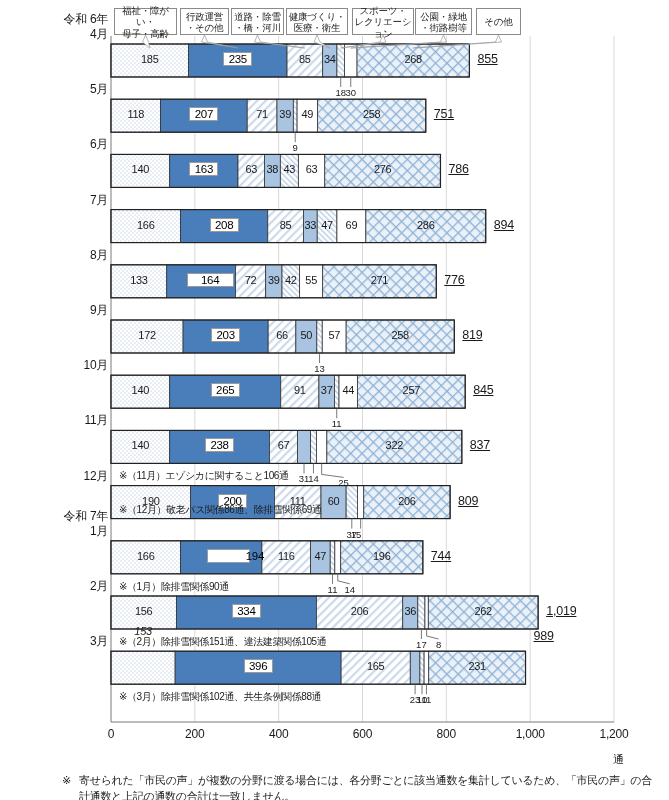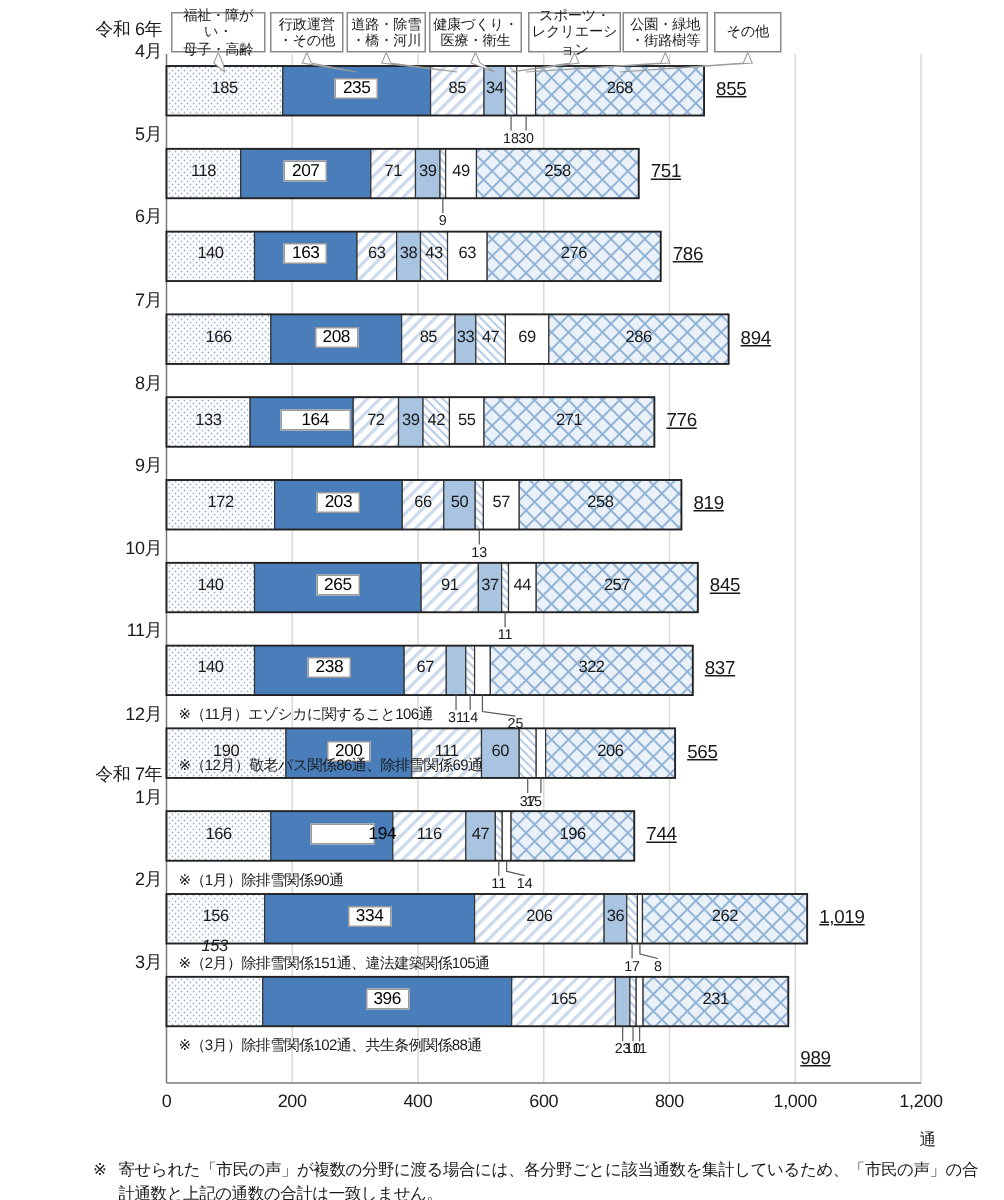--- a/index.html
+++ b/index.html
@@ -344,21 +344,21 @@
       <div class="row-label" style="left:20px; top:413.40000000000003px; width:88px;">11月</div>
       <div class="total-label" style="left:469.84250000000003px; top:438.40000000000003px;">837</div>
       <div class="seg-label" style="left:136.32083333333333px; top:494.6px; width:29px;">190</div>
       <div class="seg-label boxed" style="left:218.05833333333334px; top:493.6px; width:29px;">200</div>
       <div class="seg-label" style="left:283.23875000000004px; top:494.6px; width:29px;">111</div>
       <div class="seg-label" style="left:322.5775px; top:494.6px; width:22px;">60</div>
       <div class="callout-label" style="left:337.81125000000003px; top:528.6px; width:28px;">37</div>
       <div class="callout-label" style="left:342px; top:528.6px; width:28px;">15</div>
       <div class="seg-label" style="left:392.43166666666673px; top:494.6px; width:29px;">206</div>
       <div class="row-label" style="left:20px; top:468.6px; width:88px;">12月</div>
-      <div class="total-label" style="left:458.10583333333335px; top:493.6px;">565</div>
+      <div class="total-label" style="left:458.10583333333335px; top:493.6px;">809</div>
       <div class="seg-label" style="left:131.29083333333332px; top:549.8px; width:29px;">166</div>
       <div class="seg-label boxed" style="left:206.7408333333333px; top:548.8px; width:29px;padding-left:38px;">194</div>
       <div class="seg-label" style="left:271.71166666666664px; top:549.8px; width:29px;">116</div>
       <div class="seg-label" style="left:309.37375px; top:549.8px; width:22px;">47</div>
       <div class="callout-label" style="left:318.52958333333333px; top:583.8px; width:28px;">11</div>
       <div class="callout-label" style="left:335.7691666666667px; top:583.8px; width:28px;">14</div>
       <div class="seg-label" style="left:367.2816666666667px; top:549.8px; width:29px;">196</div>
       <div class="row-label" style="left:20px; top:523.8px; width:88px;">1月</div>
       <div class="total-label" style="left:430.86px; top:548.8px;">744</div>
       <div class="seg-label" style="left:129.195px; top:605px; width:29px;">156</div>
@@ -371,21 +371,21 @@
       <div class="row-label" style="left:20px; top:579px; width:88px;">2月</div>
       <div class="total-label" style="left:546.1308333333334px; top:604px;">1,019</div>
       <div class="seg-label" style="left:128.56625px; top:625px; width:29px;font-style:italic;">153</div>
       <div class="seg-label boxed" style="left:243.6275px; top:659.2px; width:29px;">396</div>
       <div class="seg-label" style="left:361.20375px; top:660.2px; width:29px;">165</div>
       <div class="callout-label" style="left:401.1054166666667px; top:694.2px; width:28px;">23</div>
       <div class="callout-label" style="left:408.0216666666667px; top:694.2px; width:28px;">10</div>
       <div class="callout-label" style="left:412.42291666666665px; top:694.2px; width:28px;">11</div>
       <div class="seg-label" style="left:462.64208333333335px; top:660.2px; width:29px;">231</div>
       <div class="row-label" style="left:20px; top:634.2px; width:88px;">3月</div>
-      <div class="total-label" style="left:533.5558333333333px; top:698px;">989</div>
+      <div class="total-label" style="left:533.5558333333333px; top:629px;">989</div>
       <div class="row-label" style="left:20px; top:12px; width:88px;">令和 6年</div>
       <div class="row-label" style="left:20px; top:508.79999999999995px; width:88px;">令和 7年</div>
       <div class="note-inline" style="left:119px; top:469.40000000000003px;">※（11月）エゾシカに関すること106通</div>
       <div class="note-inline" style="left:119px; top:503px;">※（12月）敬老パス関係86通、除排雪関係69通</div>
       <div class="note-inline" style="left:119px; top:579.8px;">※（1月）除排雪関係90通</div>
       <div class="note-inline" style="left:119px; top:635px;">※（2月）除排雪関係151通、違法建築関係105通</div>
       <div class="note-inline" style="left:119px; top:690.2px;">※（3月）除排雪関係102通、共生条例関係88通</div>
       <div class="tick-label" style="left:81px; top:727px; width:60px;">0</div>
       <div class="tick-label" style="left:164.83333333333334px; top:727px; width:60px;">200</div>
       <div class="tick-label" style="left:248.66666666666669px; top:727px; width:60px;">400</div>

